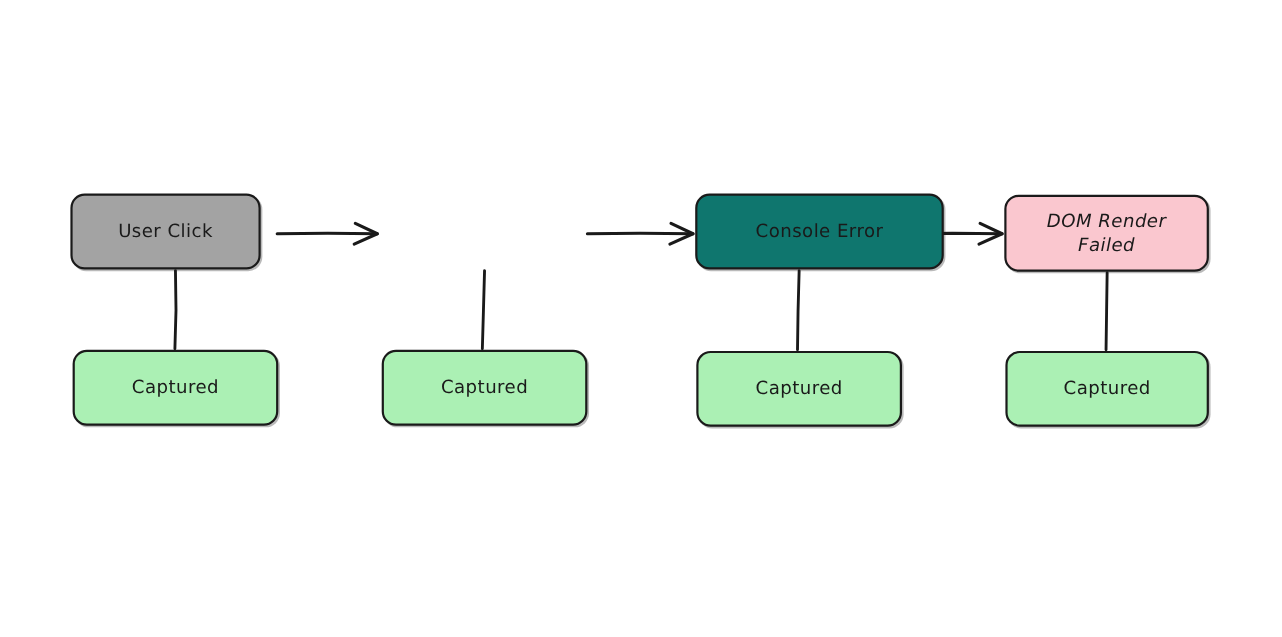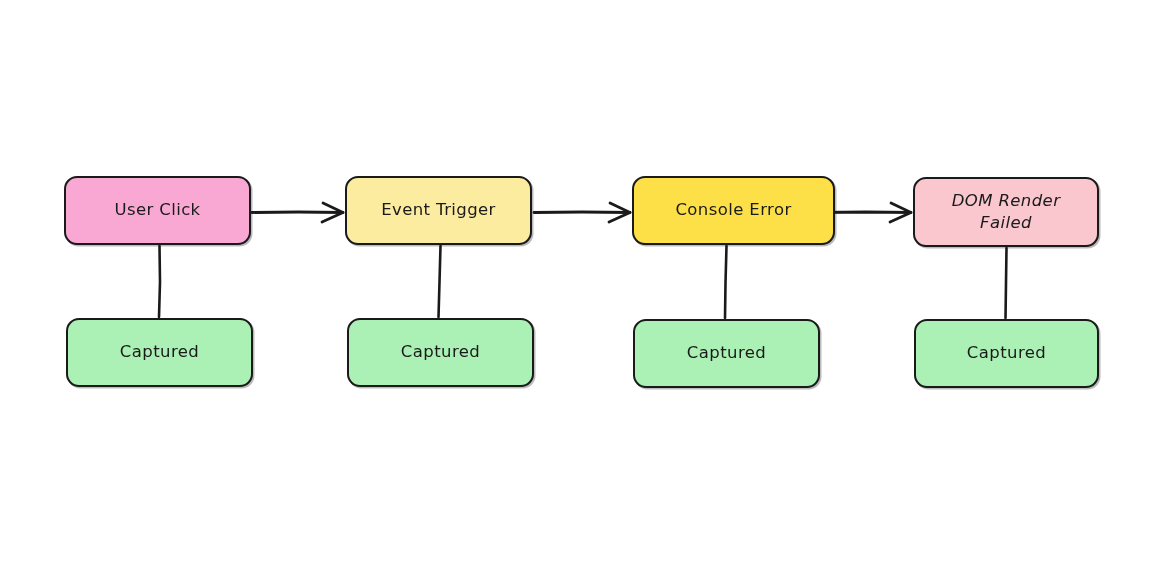--- a/index.html
+++ b/index.html
@@ -67,35 +67,32 @@
     <g>
       <path d="M 534 212.5 L 582 212 L 630 212.5" fill="none" stroke="#1a1a1a" stroke-width="2.8" stroke-linecap="round"></path>
       <path d="M 610 203 L 630 212.5 L 609 222" fill="none" stroke="#1a1a1a" stroke-width="2.8" stroke-linecap="round" stroke-linejoin="round"></path>
     </g>
     <g>
       <path d="M 821 212.5 L 866 212 L 911 212.5" fill="none" stroke="#1a1a1a" stroke-width="2.8" stroke-linecap="round"></path>
       <path d="M 891 203 L 911 212.5 L 890 222" fill="none" stroke="#1a1a1a" stroke-width="2.8" stroke-linecap="round" stroke-linejoin="round"></path>
     </g>
   </svg>
 
-  <div class="node" style="left:64px; top:176px; width:187px; height:69px; background:#f9a8d4;">
+  <div class="node" style="left:64px; top:176px; width:173px; height:69px; background:#a3a3a3;">
     <span class="label">User Click</span>
   </div>
   <div class="node" style="left:66px; top:318px; width:187px; height:69px; background:#abf0b4;">
     <span class="label">Captured</span>
   </div>
 
-  <div class="node" style="left:345px; top:176px; width:187px; height:69px; background:#fbeca0;">
-    <span class="label">Event Trigger</span>
-  </div>
   <div class="node" style="left:347px; top:318px; width:187px; height:69px; background:#abf0b4;">
     <span class="label">Captured</span>
   </div>
 
-  <div class="node" style="left:632px; top:176px; width:203px; height:69px; background:#fde047;text-align:right;">
+  <div class="node" style="left:632px; top:176px; width:226px; height:69px; background:#0f766e;text-align:right;">
     <span class="label">Console Error</span>
   </div>
   <div class="node" style="left:633px; top:319px; width:187px; height:69px; background:#abf0b4;">
     <span class="label">Captured</span>
   </div>
 
   <div class="node" style="left:913px; top:177px; width:186px; height:70px; background:#fac7cf;font-style:italic;">
     <span class="label">DOM Render
 Failed</span>
   </div>

